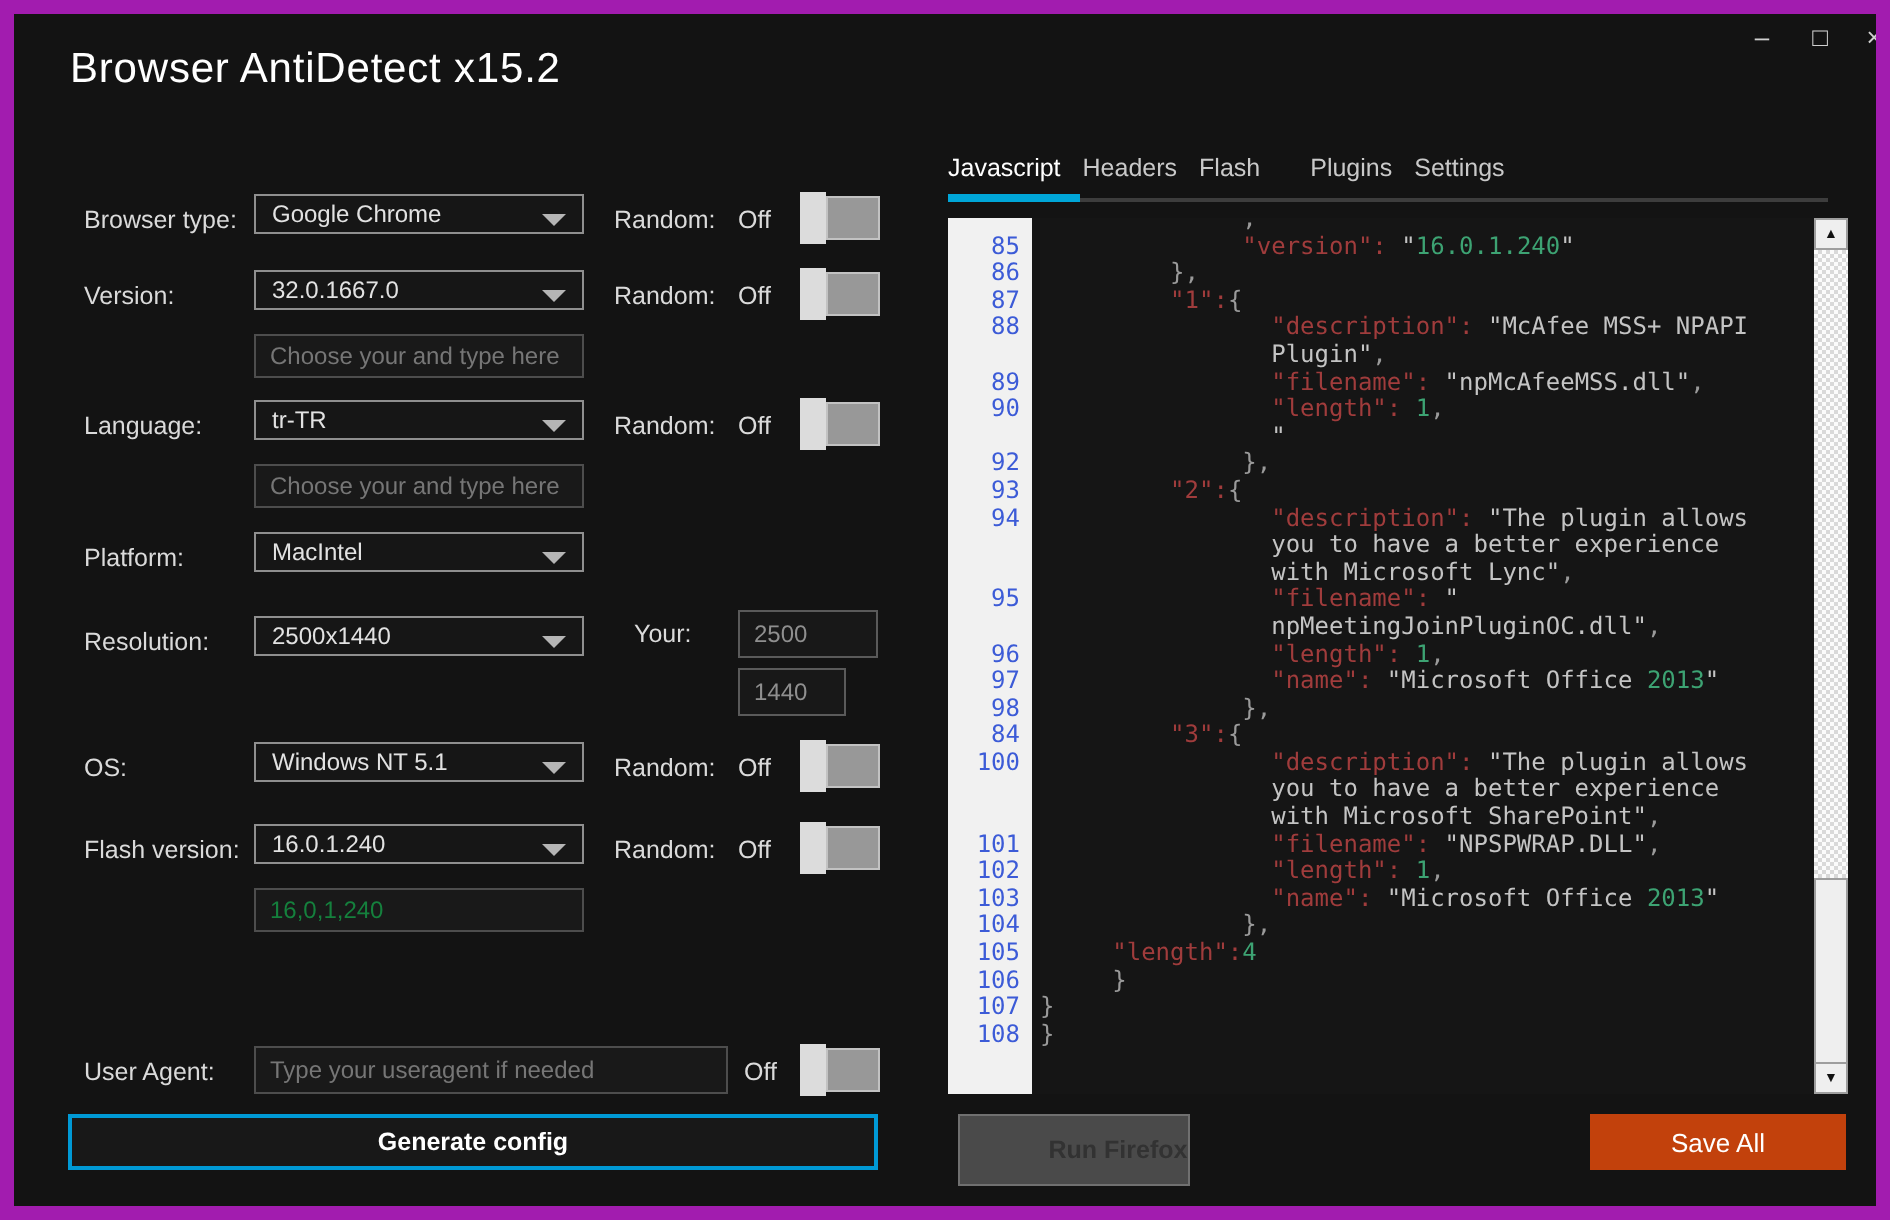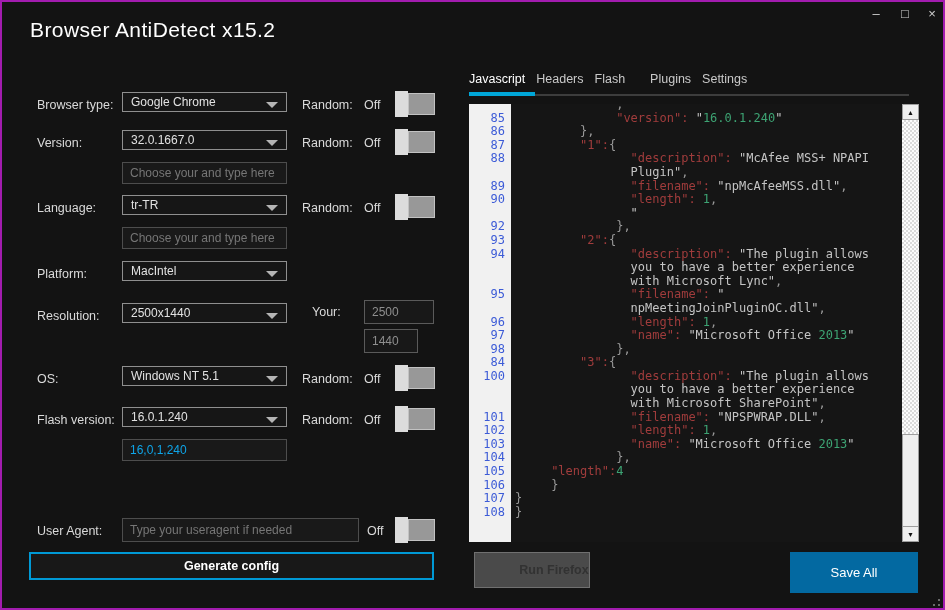--- a/index.html
+++ b/index.html
@@ -1,32 +1,32 @@
 <!DOCTYPE html>
 <html><head>
 <meta charset="utf-8">
 <style>
   html,body{margin:0;padding:0;background:#000;}
   #app{position:relative;width:945px;height:610px;background:#131313;overflow:hidden;
-       font-family:"Liberation Sans",sans-serif;color:#d8d8d8;border:2px solid #a21caf;box-sizing:border-box;}
+       font-family:"Liberation Sans",sans-serif;color:#d8d8d8;border:7px solid #a21caf;box-sizing:border-box;}
 
   
   .app-title{position:absolute;left:28px;top:16px;font-size:21px;font-weight:300;color:#fff;letter-spacing:.4px;}
   .win-btn{position:absolute;top:3px;width:24px;height:18px;color:#d0d0d0;font-size:13px;
            text-align:center;line-height:18px;cursor:default;}
   .win-min{left:862px;} .win-max{left:891px;} .win-close{left:918px;}
 
   
   .lbl{position:absolute;font-size:12.5px;color:#dadada;white-space:nowrap;}
   .dropdown{position:absolute;left:120px;width:165px;height:20px;background:#161616;border:1px solid #8f8f8f;
             box-sizing:border-box;display:flex;align-items:center;padding:0 8px;font-size:12px;color:#e2e2e2;}
   .dd-arrow{position:absolute;right:8px;top:9px;width:0;height:0;border-left:6px solid transparent;
             border-right:6px solid transparent;border-top:6px solid #b5b5b5;}
   .txt-input{position:absolute;background:#191919;border:1px solid #4d4d4d;box-sizing:border-box;
-             font-size:12px;color:#0ea5e9;padding:0 7px;font-family:"Liberation Sans",sans-serif;outline:none;}
+             font-size:12px;color:#15803d;padding:0 7px;font-family:"Liberation Sans",sans-serif;outline:none;}
   .txt-input::placeholder{color:#767676;}
   .your-input{border:1px solid #5a5a5a;background:#181818;color:#8f8f8f;}
   .toggle{position:absolute;width:40px;height:26px;}
   .toggle .handle{position:absolute;left:0;top:0;width:13px;height:26px;background:#dcdcdc;}
   .toggle .track{position:absolute;left:13px;top:2px;right:0;bottom:2px;background:#989898;
                  border:1px solid #c2c2c2;box-sizing:border-box;}
   .generate-btn{position:absolute;left:27px;top:550px;width:405px;height:28px;background:#181818;
                 border:2px solid #0099d5;box-sizing:border-box;color:#fff;font-weight:bold;font-size:12.5px;
                 display:flex;align-items:center;justify-content:center;cursor:pointer;}
 
@@ -53,21 +53,21 @@
   .sb-btn{position:absolute;left:0;width:17px;height:16px;background:#efefef;border:1px solid #9e9e9e;
           box-sizing:border-box;display:flex;align-items:center;justify-content:center;font-size:7px;color:#111;cursor:pointer;}
   .sb-up{top:0;} .sb-down{bottom:0;}
   .sb-thumb{position:absolute;left:0;top:330px;width:17px;height:93px;background:#efefef;
             border:1px solid #9e9e9e;box-sizing:border-box;cursor:pointer;}
 
   
   .run-btn{position:absolute;left:472px;top:550px;width:116px;height:36px;background:#4a4a4a;
            border:1px solid #707070;box-sizing:border-box;color:#323232;font-weight:bold;font-size:12.5px;
            display:flex;align-items:center;justify-content:center;padding-left:44px;}
-  .save-btn{position:absolute;left:788px;top:550px;width:128px;height:41px;background:#0369a1;color:#fff;
+  .save-btn{position:absolute;left:788px;top:550px;width:128px;height:28px;background:#c2410c;color:#fff;
             font-size:13px;display:flex;align-items:center;justify-content:center;cursor:pointer;}
   .resize-grip{position:absolute;left:926px;top:592px;width:12px;height:12px;}
   .resize-grip i{position:absolute;width:2px;height:2px;background:#6a6a6a;}
   .g1{right:0;bottom:0;} .g2{right:5px;bottom:0;} .g3{right:0;bottom:5px;}
 </style>
 </head>
 <body>
 
 <div id="app">
 

